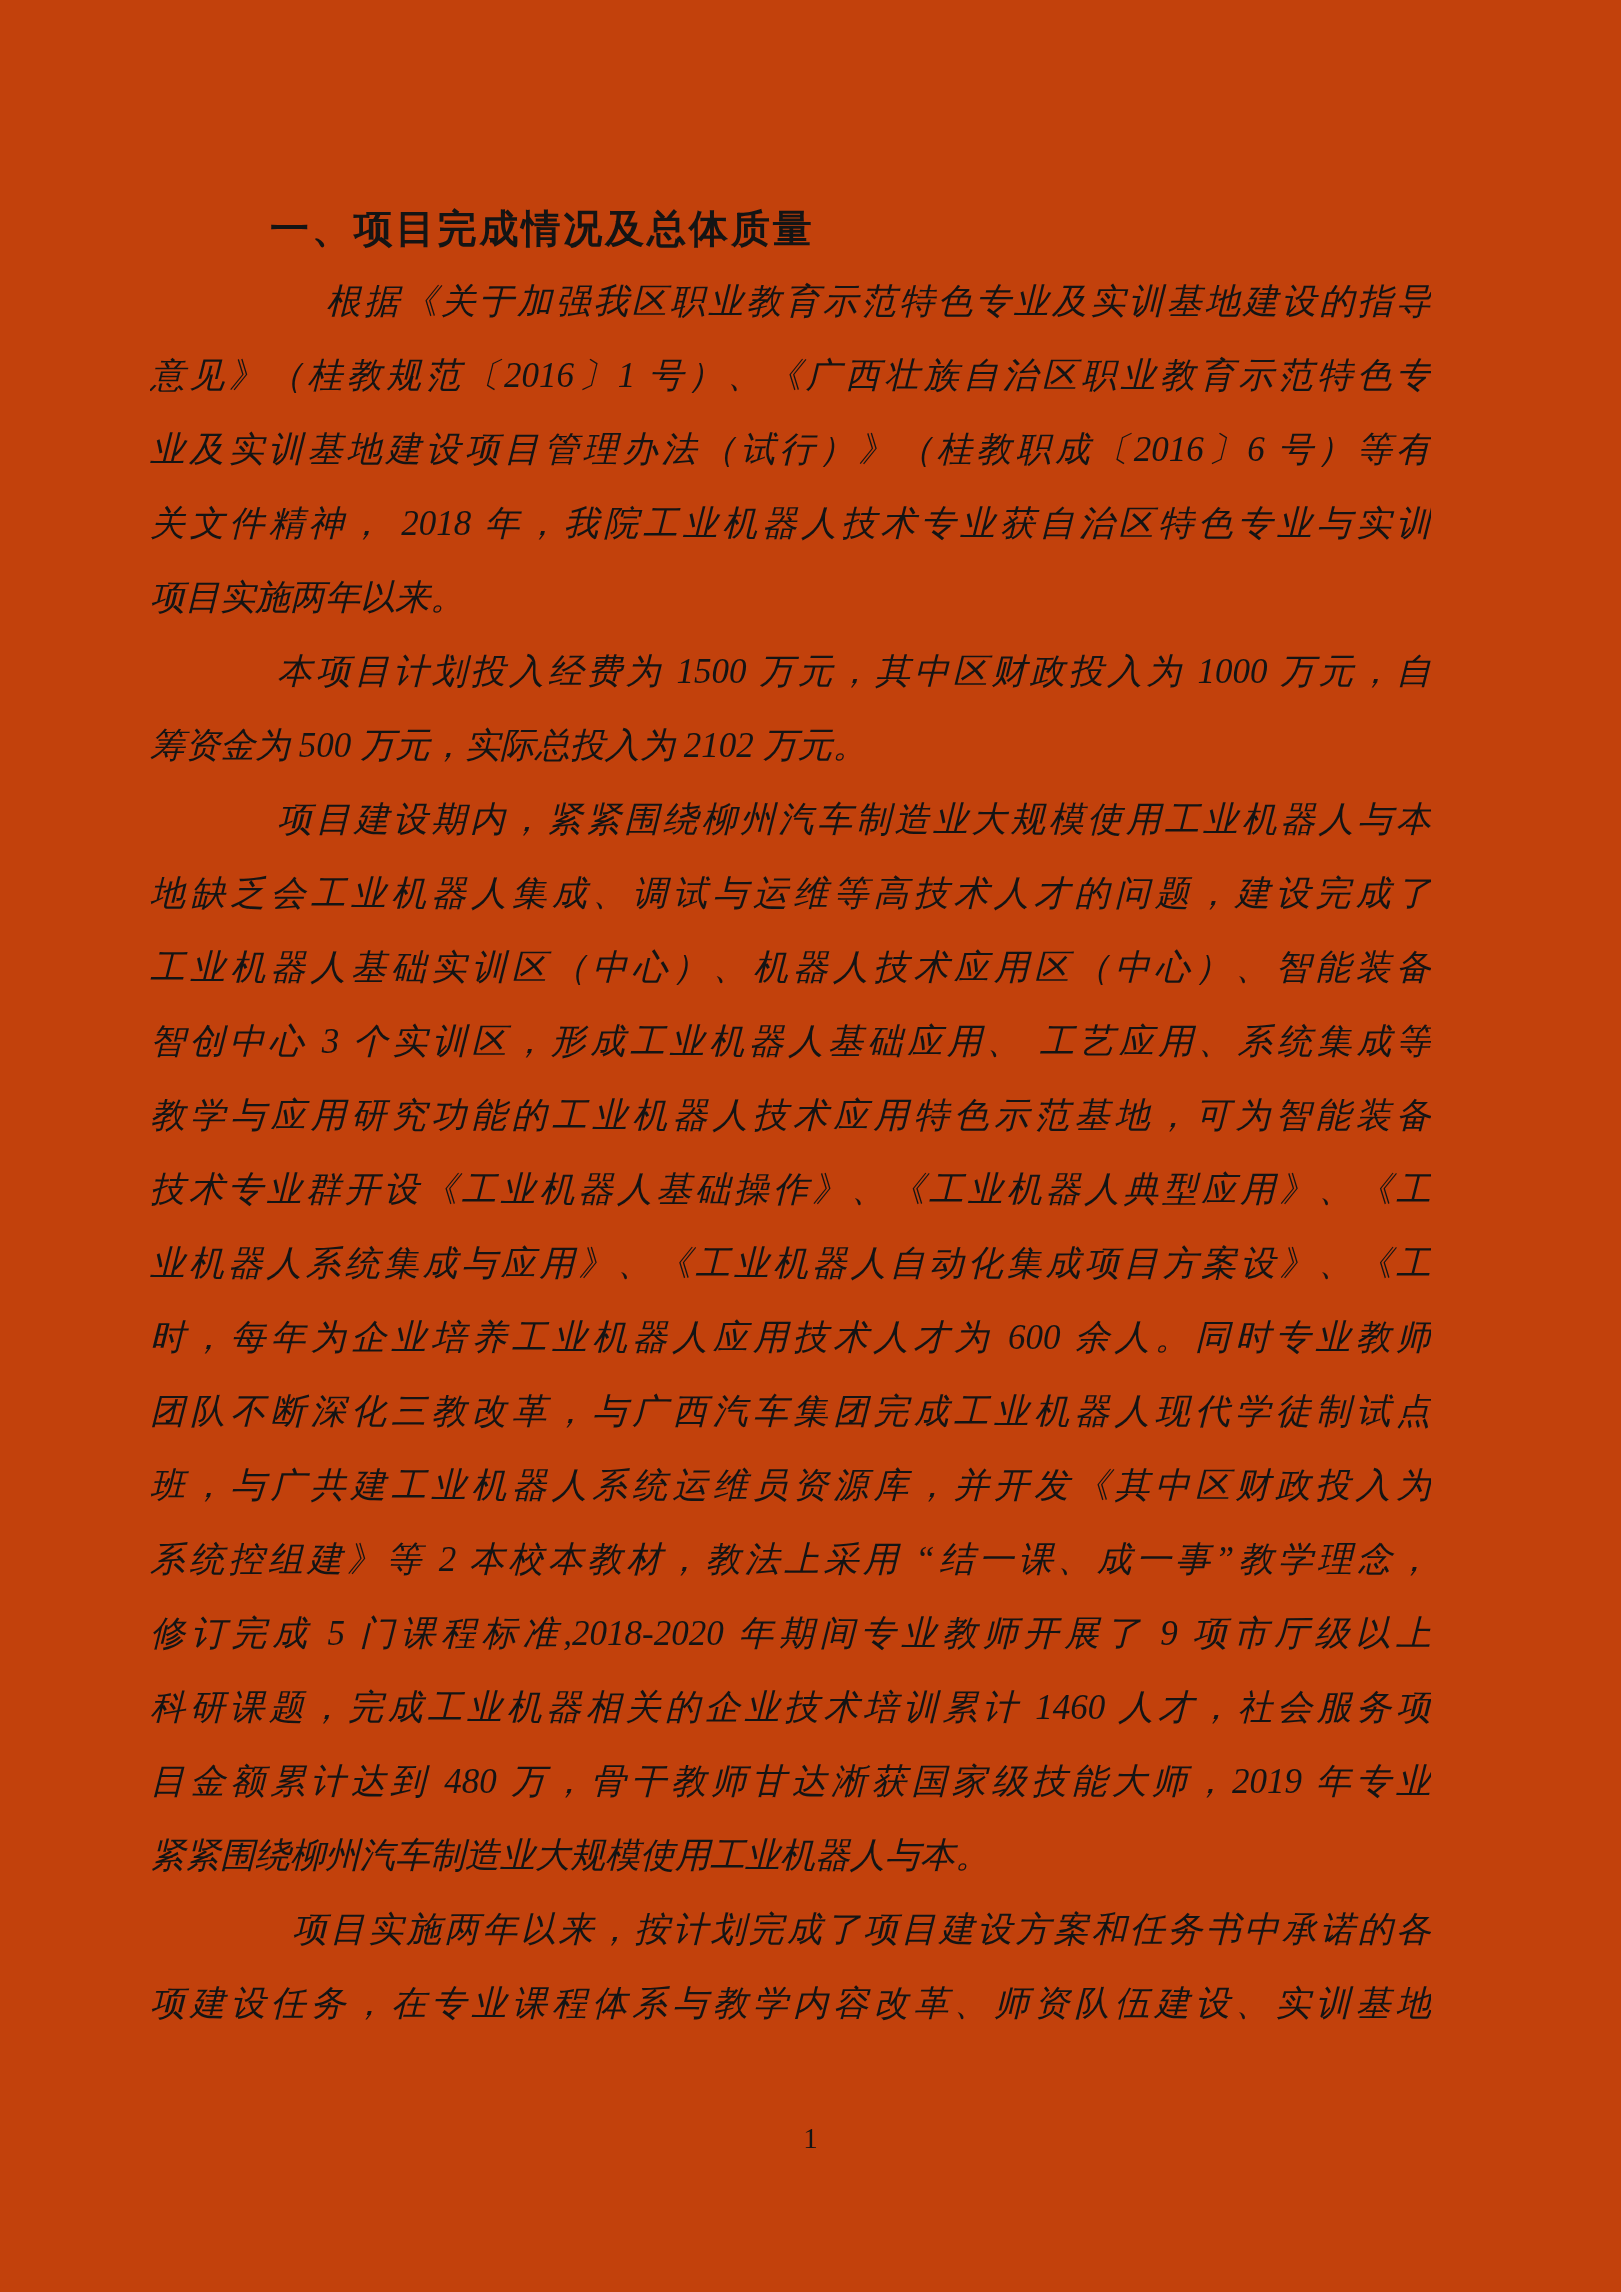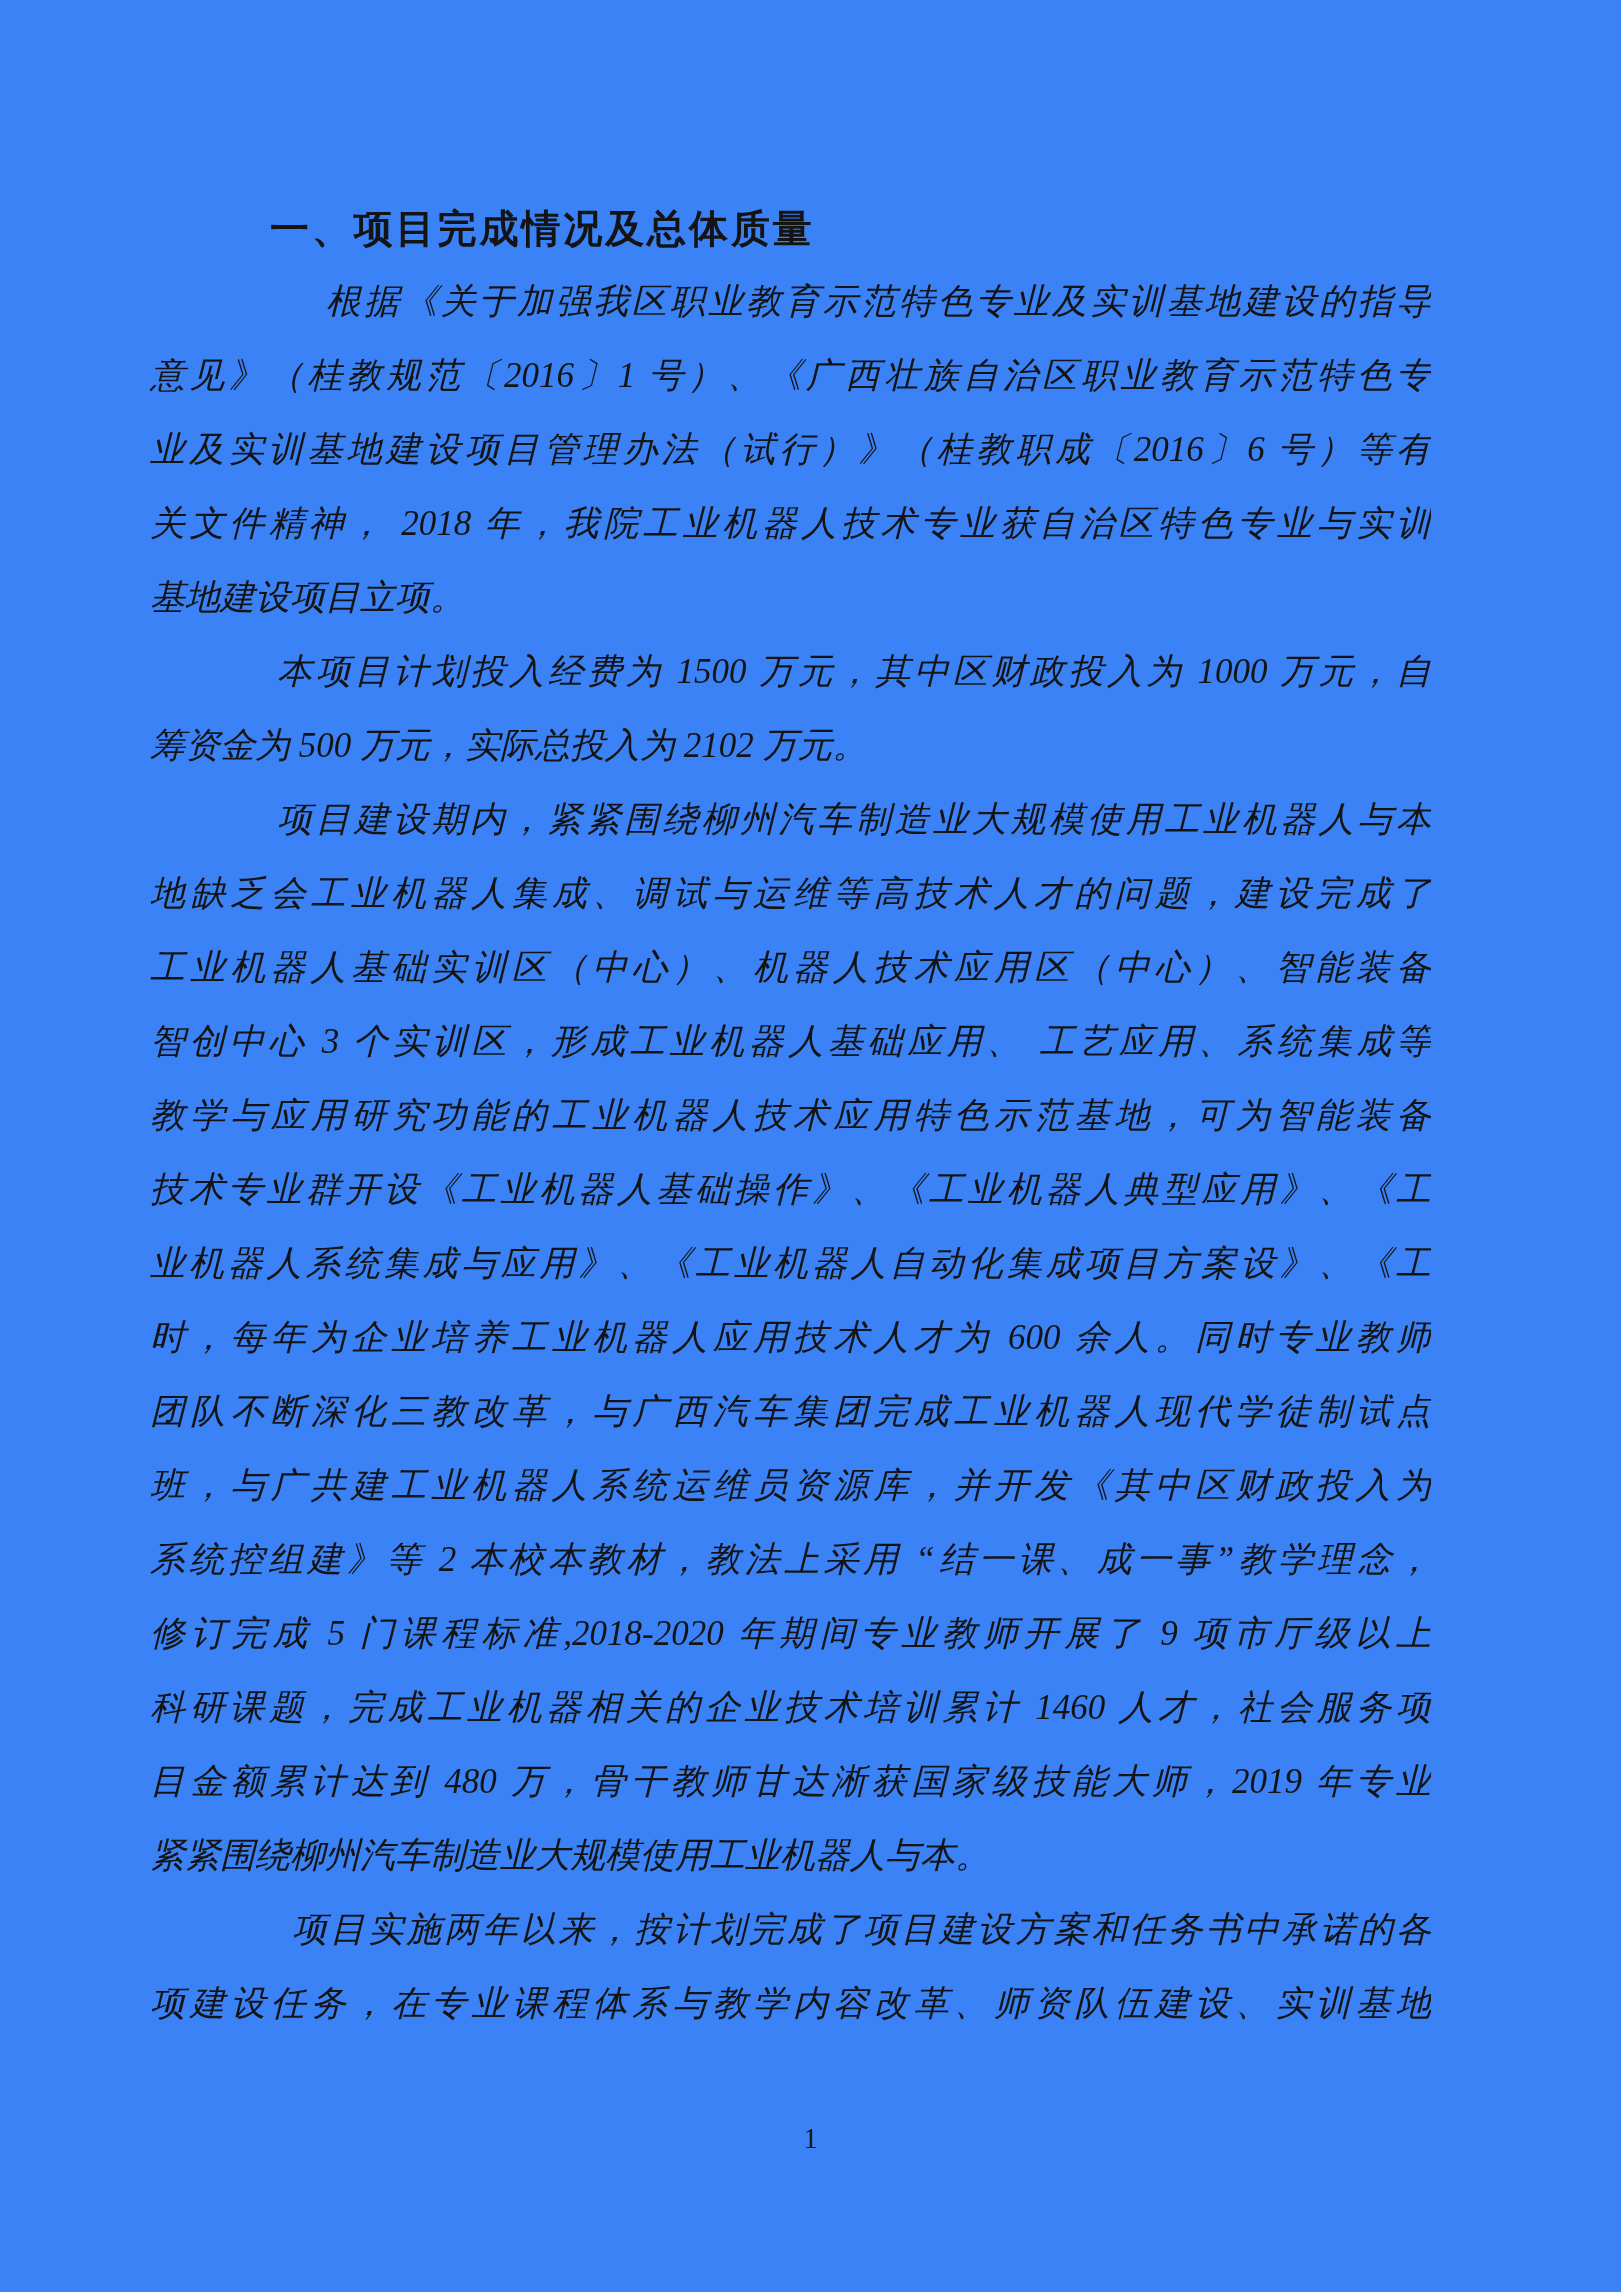--- a/index.html
+++ b/index.html
@@ -5,21 +5,21 @@
   html, body {
     margin: 0;
     padding: 0;
     background: #e8e8e8;
   }
   .page {
     position: relative;
     width: 1621px;
     height: 2293px;
     margin: 0 auto;
-    background: #3b82f6;
+    background: #c2410c;
     color: #141414;
     font-family: "Liberation Serif", "DejaVu Serif", serif;
     overflow: hidden;
   }
   .content {
     position: absolute;
     left: 150px;
     top: 192px;
     width: 1281px;
   }
@@ -60,21 +60,21 @@
 
 <div class="page">
   <div class="content">
     <div class="title">一、项目完成情况及总体质量</div>
     <div>
         <div class="para">
           <div class="line" style="text-indent: 176px;">根据《关于加强我区职业教育示范特色专业及实训基地建设的指导</div>
           <div class="line">意见》（桂教规范〔2016〕1 号）、《广西壮族自治区职业教育示范特色专</div>
           <div class="line">业及实训基地建设项目管理办法（试行）》（桂教职成〔2016〕6 号）等有</div>
           <div class="line">关文件精神， 2018 年，我院工业机器人技术专业获自治区特色专业与实训</div>
-          <div class="line para-end">基地建设项目立项。</div>
+          <div class="line para-end">项目实施两年以来。</div>
         </div>
         <div class="para">
           <div class="line" style="text-indent: 127px;">本项目计划投入经费为 1500 万元，其中区财政投入为 1000 万元，自</div>
           <div class="line para-end">筹资金为 500 万元，实际总投入为 2102 万元。</div>
         </div>
         <div class="para">
           <div class="line" style="text-indent: 127px;">项目建设期内，紧紧围绕柳州汽车制造业大规模使用工业机器人与本</div>
           <div class="line">地缺乏会工业机器人集成、调试与运维等高技术人才的问题，建设完成了</div>
           <div class="line">工业机器人基础实训区（中心）、机器人技术应用区（中心）、智能装备</div>
           <div class="line">智创中心 3 个实训区，形成工业机器人基础应用、 工艺应用、系统集成等</div>

